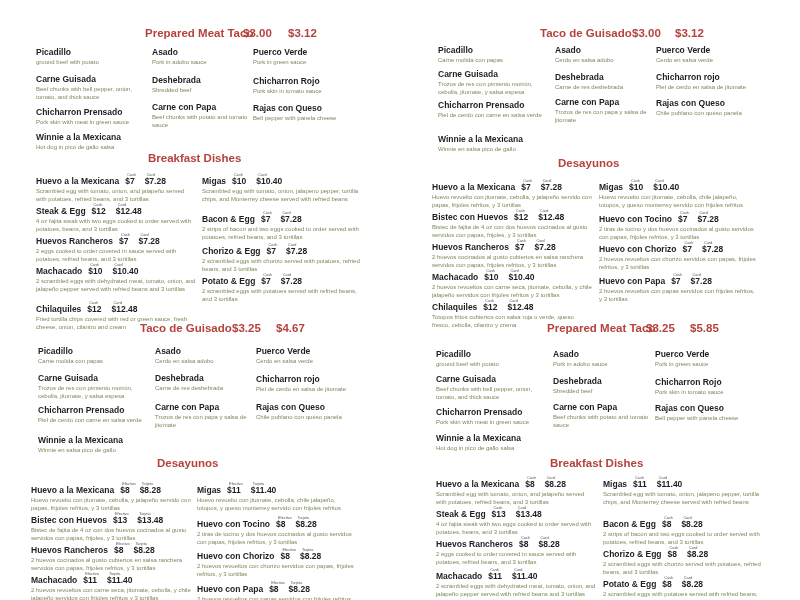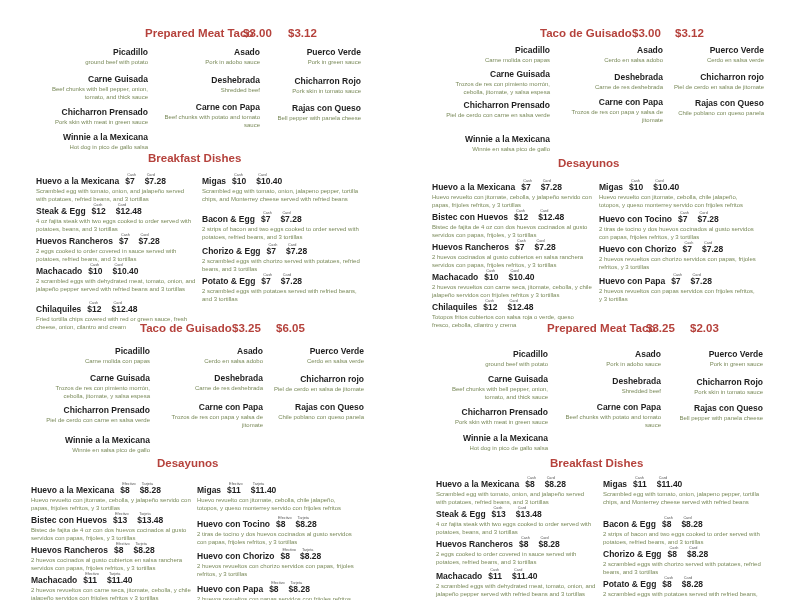--- a/index.html
+++ b/index.html
@@ -3,21 +3,21 @@
 <meta charset="utf-8">
 <style>
   * { box-sizing: border-box; margin: 0; padding: 0; }
   html, body { width: 800px; height: 600px; overflow: hidden; background: #ffffff; }
   body { font-family: "Liberation Sans", "DejaVu Sans", sans-serif; color: #1a1a1a; position: relative; }
 
   .panel { position: absolute; margin-top: 27px; }
   .title-row { position: absolute; font-weight: bold; color: #b5423c; font-size: 11.5px; white-space: nowrap; }
   .title-row span { display: inline-block; }
 
-  .taco-item { position: absolute; width: 110px; text-align: right; }
+  .taco-item { position: absolute; width: 110px; }
   .taco-name { font-weight: bold; font-size: 8.5px; color: #1f1f1f; white-space: nowrap; line-height: 10px; }
   .taco-desc { font-size: 6px; color: #7a8a5a; line-height: 8px; margin-top: 1px; }
 
   .bf-item { position: absolute; }
   .bf-head { position: relative; white-space: nowrap; font-weight: bold; font-size: 8.5px; color: #1f1f1f; line-height: 10px; }
   .bf-head .price { display: inline-block; margin-left: 6px; position: relative; }
   .bf-head .price .tag { position: absolute; top: -6px; left: 2px; font-size: 3.8px; font-weight: normal; color: #555; white-space: nowrap; }
   .bf-head .price2 { margin-left: 10px; }
   .bf-desc { font-size: 6px; color: #7a8a5a; line-height: 8px; margin-top: 1px; }
 </style>
@@ -183,21 +183,21 @@
       <div class="bf-item" style="left: 199px; top: 87px; width: 160px;">
         <div class="bf-head"><span>Huevo con Chorizo</span><span class="price"><span class="tag">Cash</span><span>$7</span></span><span class="price price2"><span class="tag">Card</span><span>$7.28</span></span></div>
         <div class="bf-desc">2 huevos revueltos con chorizo servidos con papas, frijoles refritos, y 3 tortillas</div>
       </div>
       <div class="bf-item" style="left: 199px; top: 119px; width: 160px;">
         <div class="bf-head"><span>Huevo con Papa</span><span class="price"><span class="tag">Cash</span><span>$7</span></span><span class="price price2"><span class="tag">Card</span><span>$7.28</span></span></div>
         <div class="bf-desc">2 huevos revueltos con papas servidos con frijoles refritos, y 3 tortillas</div>
       </div>
     </div>
     <div class="panel" style="left: 0px; top: 295px; width: 400px; height: 175px;">
-      <div class="title-row" style="left: 140px; top: 0px;"><span>Taco  de Guisado</span><span style="position: absolute; left: 92px;">$3.25</span><span style="position: absolute; left: 136px;">$6.05</span></div>
+      <div class="title-row" style="left: 140px; top: 0px;"><span>Taco  de Guisado</span><span style="position: absolute; left: 92px;">$3.25</span><span style="position: absolute; left: 136px;">$4.67</span></div>
       <div class="taco-item" style="left: 38px; top: 24px; width: 112px;">
         <div class="taco-name">Picadillo</div>
         <div class="taco-desc">Carne molida con papas</div>
       </div>
       <div class="taco-item" style="left: 38px; top: 51px; width: 112px;">
         <div class="taco-name">Carne Guisada</div>
         <div class="taco-desc">Trozos de res con pimiento morrón, cebolla, jitomate, y salsa espesa</div>
       </div>
       <div class="taco-item" style="left: 38px; top: 83px; width: 112px;">
         <div class="taco-name">Chicharron Prensado</div>
@@ -226,21 +226,21 @@
       <div class="taco-item" style="left: 256px; top: 52px; width: 108px;">
         <div class="taco-name">Chicharron rojo</div>
         <div class="taco-desc">Piel de cerdo en salsa de jitomate</div>
       </div>
       <div class="taco-item" style="left: 256px; top: 80px; width: 108px;">
         <div class="taco-name">Rajas con Queso</div>
         <div class="taco-desc">Chile poblano con queso panela</div>
       </div>
     </div>
     <div class="panel" style="left: 400px; top: 295px; width: 400px; height: 175px;">
-      <div class="title-row" style="left: 147px; top: 0px;"><span>Prepared Meat Taco</span><span style="position: absolute; left: 99px;">$3.25</span><span style="position: absolute; left: 143px;">$2.03</span></div>
+      <div class="title-row" style="left: 147px; top: 0px;"><span>Prepared Meat Taco</span><span style="position: absolute; left: 99px;">$3.25</span><span style="position: absolute; left: 143px;">$5.85</span></div>
       <div class="taco-item" style="left: 36px; top: 27px; width: 112px;">
         <div class="taco-name">Picadillo</div>
         <div class="taco-desc">ground beef with potato</div>
       </div>
       <div class="taco-item" style="left: 36px; top: 52px; width: 112px;">
         <div class="taco-name">Carne Guisada</div>
         <div class="taco-desc">Beef chunks with bell pepper, onion, tomato, and thick sauce</div>
       </div>
       <div class="taco-item" style="left: 36px; top: 85px; width: 112px;">
         <div class="taco-name">Chicharron Prensado</div>

